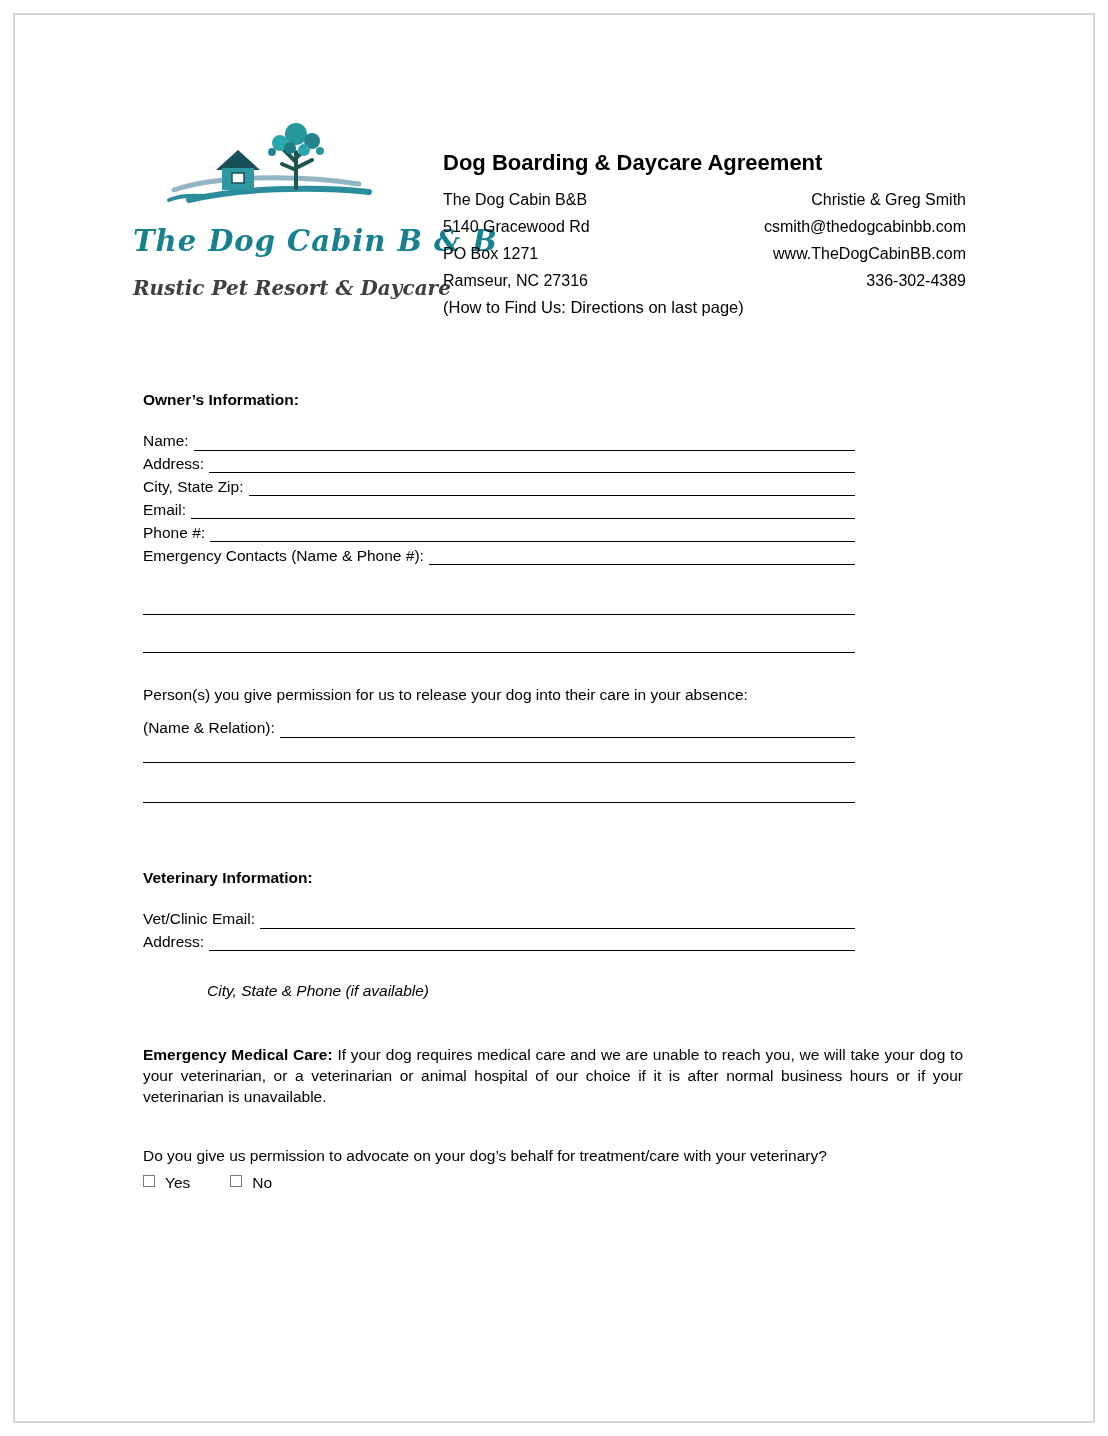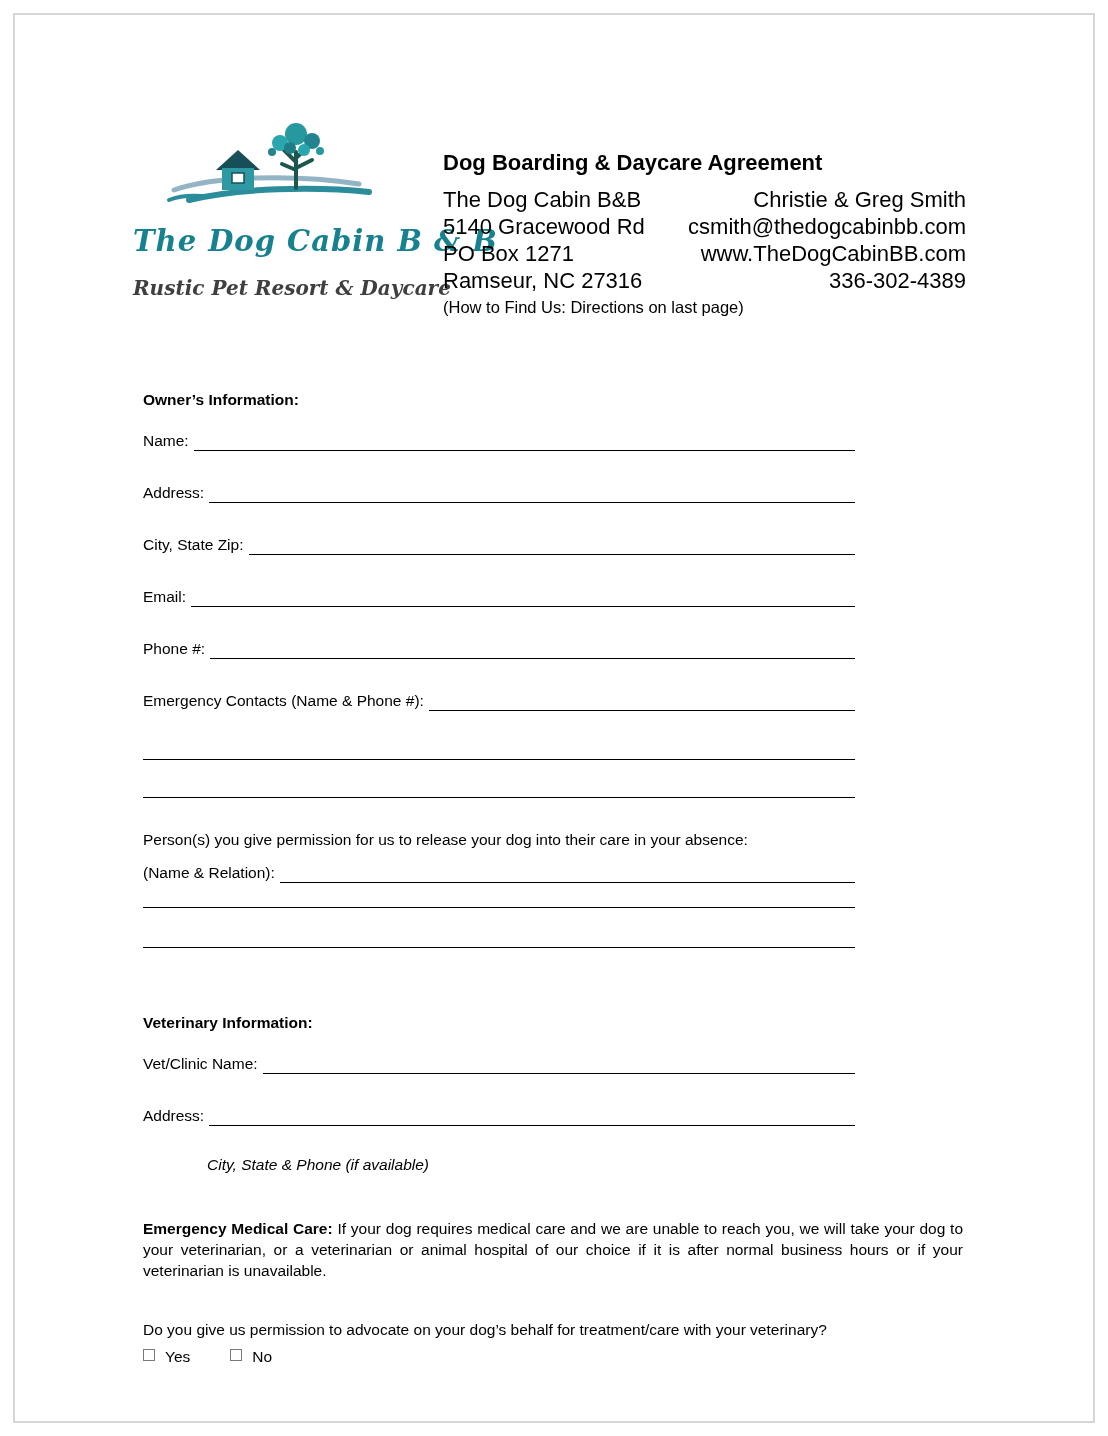--- a/index.html
+++ b/index.html
@@ -54,21 +54,21 @@
   }
   .header-title {
     font-size: 22px;
     font-weight: bold;
     margin-bottom: 10px;
     white-space: nowrap;
   }
   .header-row {
     display: flex;
     justify-content: space-between;
-    font-size: 22px;
+    font-size: 16px;
     line-height: 27px;
   }
   .header-note {
     font-size: 16.5px;
     line-height: 27px;
   }
 
   
   .content {
     position: absolute;
@@ -124,21 +124,21 @@
     border: 1px solid #7a7a7a;
     margin-top: 2px;
     margin-right: 10px;
     background: #fff;
   }
   .choice { display: flex; margin-right: 40px; }
   .choice-label { line-height: 20px; }
 
   
   .mt-row1 { margin-top: 20px; }
-  .mt-row  { margin-top: 31px; }
+  .mt-row  { margin-top: 2px; align-items: center; }
   .mt-blank1 { margin-top: 48px; }
   .mt-blank2 { margin-top: 37px; }
   .mt-intro { margin-top: 32px; }
   .mt-rel   { margin-top: 12px; }
   .mt-relblank1 { margin-top: 24px; }
   .mt-relblank2 { margin-top: 39px; }
   .mt-vethead { margin-top: 65px; }
   .mt-vetnote { margin-top: 29px; }
   .mt-empara { margin-top: 43px; }
   .mt-question { margin-top: 39px; }
@@ -236,21 +236,21 @@
       <span class="label">(Name &amp; Relation):</span>
       <span class="line"></span>
     </div>
 
     <div class="blank-line mt-relblank1"></div>
     <div class="blank-line mt-relblank2"></div>
 
     <div class="section-heading mt-vethead">Veterinary Information:</div>
 
     <div class="field-row mt-row1">
-      <span class="label">Vet/Clinic Name:</span>
+      <span class="label">Vet/Clinic Email:</span>
       <span class="line"></span>
     </div>
     <div class="field-row mt-row">
       <span class="label">Address:</span>
       <span class="line"></span>
     </div>
 
     <div class="vet-note mt-vetnote">City, State &amp; Phone (if available)</div>
 
     <div class="em-para mt-empara"><b>Emergency Medical Care:</b> <span>If your dog requires medical care and we are unable to reach you, we will take your dog to your veterinarian, or a veterinarian or animal hospital of our choice if it is after normal business hours or if your veterinarian is unavailable.</span></div>

